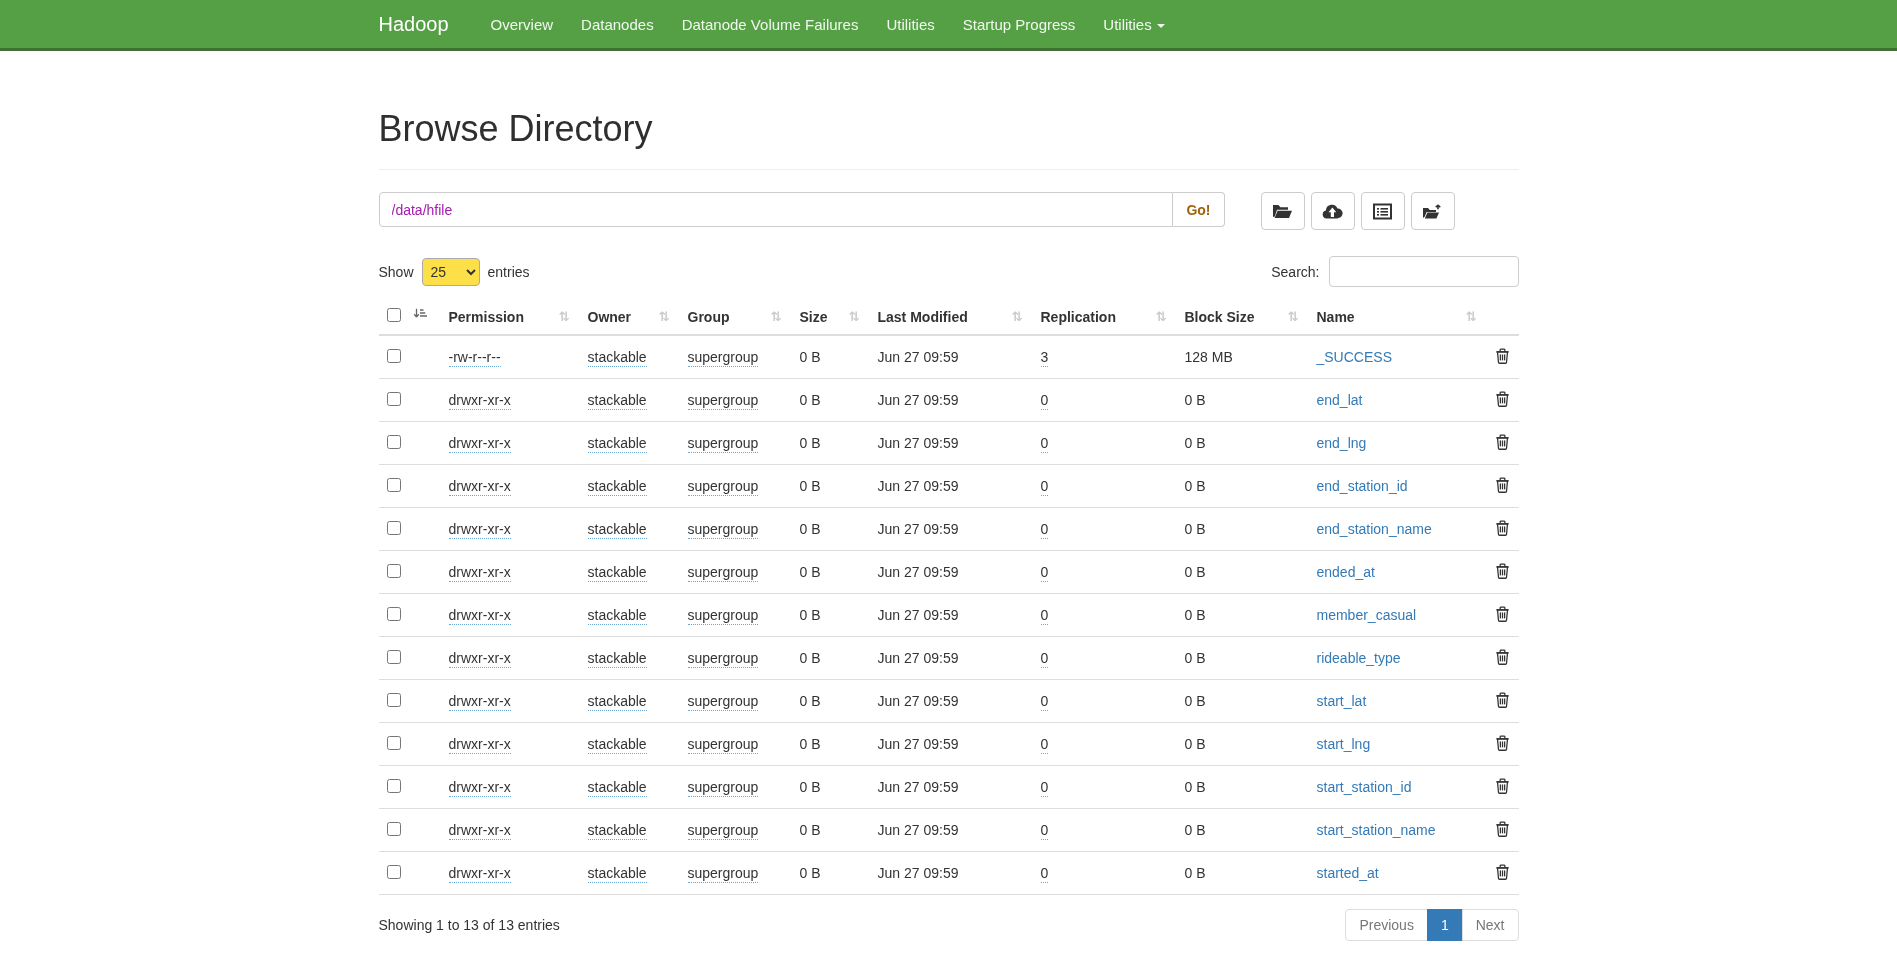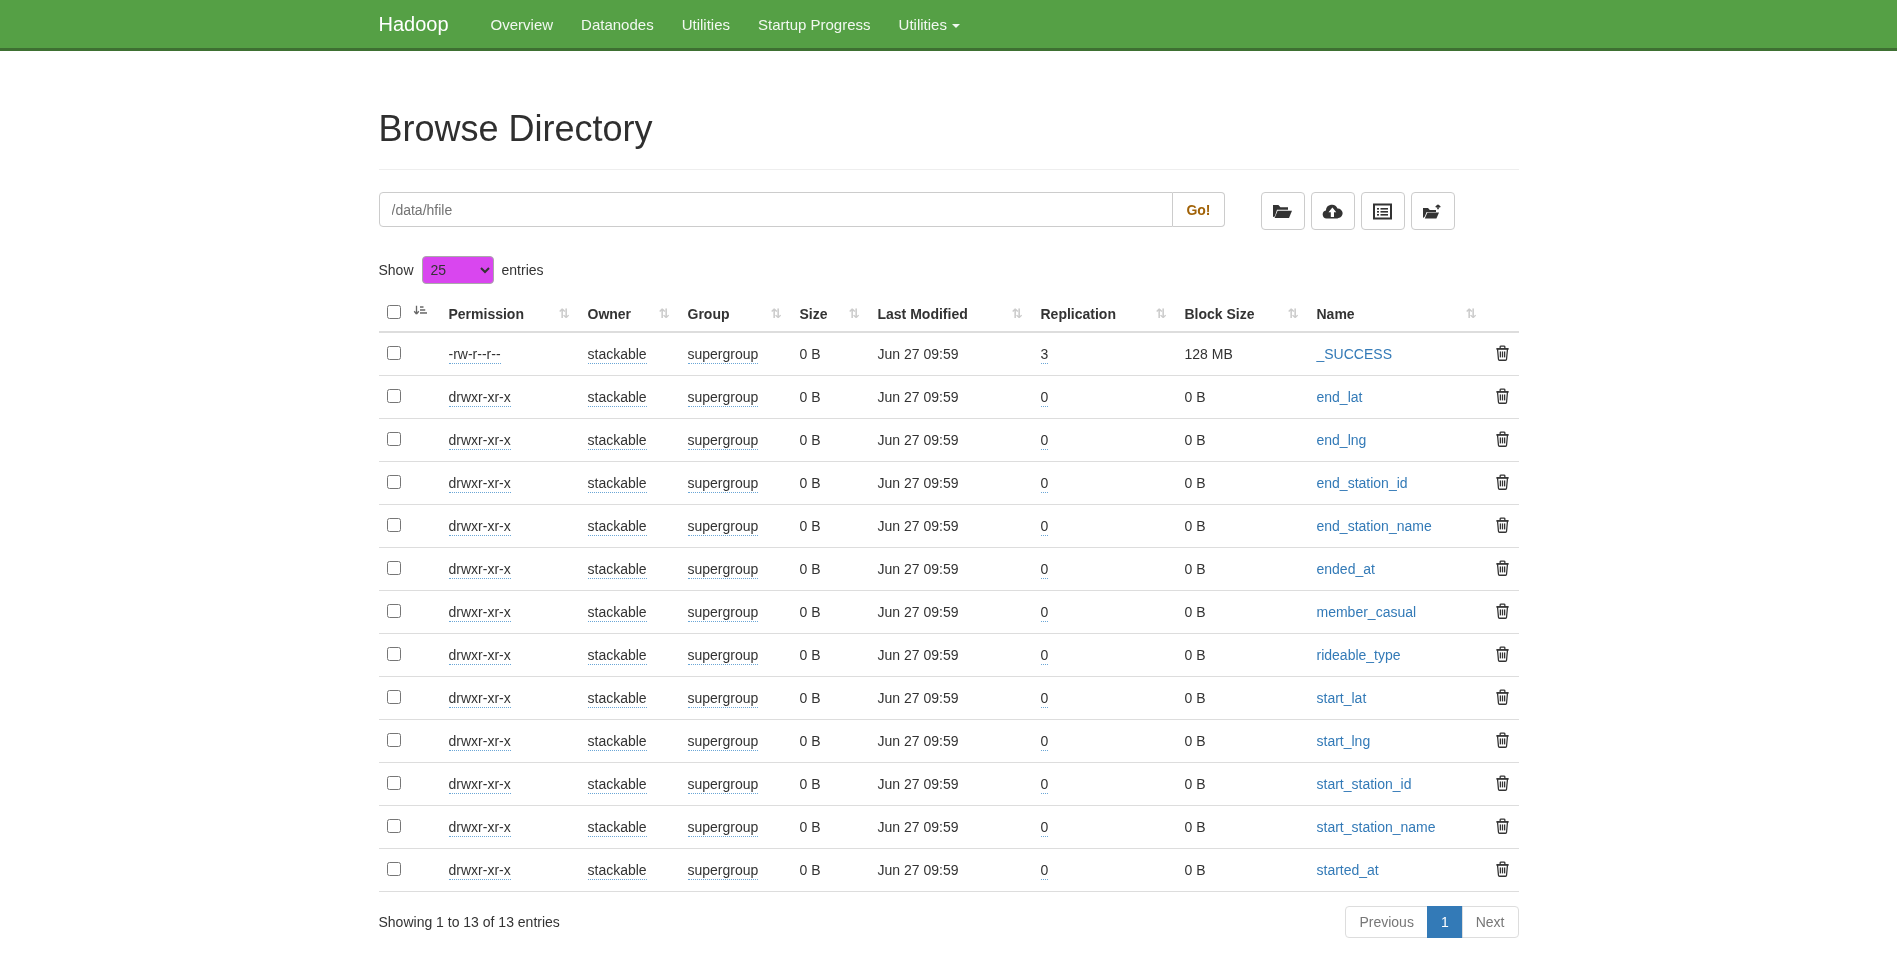--- a/index.html
+++ b/index.html
@@ -60,21 +60,21 @@
   hr { border: none; border-top: 1px solid #eee; margin: 0; }
 
   
   .path-row { display: flex; margin-top: 22px; align-items: flex-start; }
   .input-group { display: flex; width: 846px; margin-right: 36px; }
   .path-input {
     flex: 1;
     height: 35px;
     padding: 6px 12px;
     font-size: 14px;
-    color: #737373;
+    color: #a21caf;
     border: 1px solid #ccc;
     border-radius: 4px 0 0 4px;
     outline: none;
     font-family: inherit;
   }
   .go-btn {
     height: 35px;
     padding: 6px 13px;
     font-size: 14px;
     font-weight: bold;
@@ -104,27 +104,27 @@
   .controls-row {
     display: flex;
     justify-content: space-between;
     align-items: center;
     margin-top: 26px;
     margin-bottom: 12px;
   }
   .show-entries { display: flex; align-items: center; gap: 8px; }
   .page-size-select {
     height: 28px;
-    width: 72px;
+    width: 58px;
     border: 1px solid #aaa;
     border-radius: 4px;
     font-size: 14px;
     color: #333;
     padding: 2px 4px;
-    background: #d946ef;
+    background: #fde047;
     font-family: inherit;
   }
   .search-box { display: flex; align-items: center; gap: 9px; }
   .search-input {
     width: 190px;
     height: 31px;
     border: 1px solid #ccc;
     border-radius: 4px;
     padding: 4px 8px;
     font-size: 14px;
@@ -209,20 +209,21 @@
 </style>
 </head>
 <body>
 
 <nav class="navbar">
   <div class="navbar-inner">
     <a class="brand">Hadoop</a>
     <ul class="nav-links">
       <li>Overview</li>
       <li>Datanodes</li>
+      <li>Datanode Volume Failures</li>
       <li>Utilities</li>
       <li>Startup Progress</li>
       <li><span>Utilities</span><span class="caret"></span></li>
     </ul>
   </div>
 </nav>
 
 <div class="container">
   <h1>Browse Directory</h1>
   <hr>
@@ -275,20 +276,24 @@
   </div>
 
   <div class="controls-row">
     <div class="show-entries">
       <span>Show</span>
       <select class="page-size-select">
         <option selected="">25</option>
       </select>
       <span>entries</span>
     </div>
+    <div class="search-box">
+      <label>Search:</label>
+      <input class="search-input" type="text" value="" style="">
+    </div>
   </div>
 
   <table>
     <colgroup>
       <col class="col-check">
         <col class="col-perm">
         <col class="col-owner">
         <col class="col-group">
         <col class="col-size">
       <col class="col-mod">

